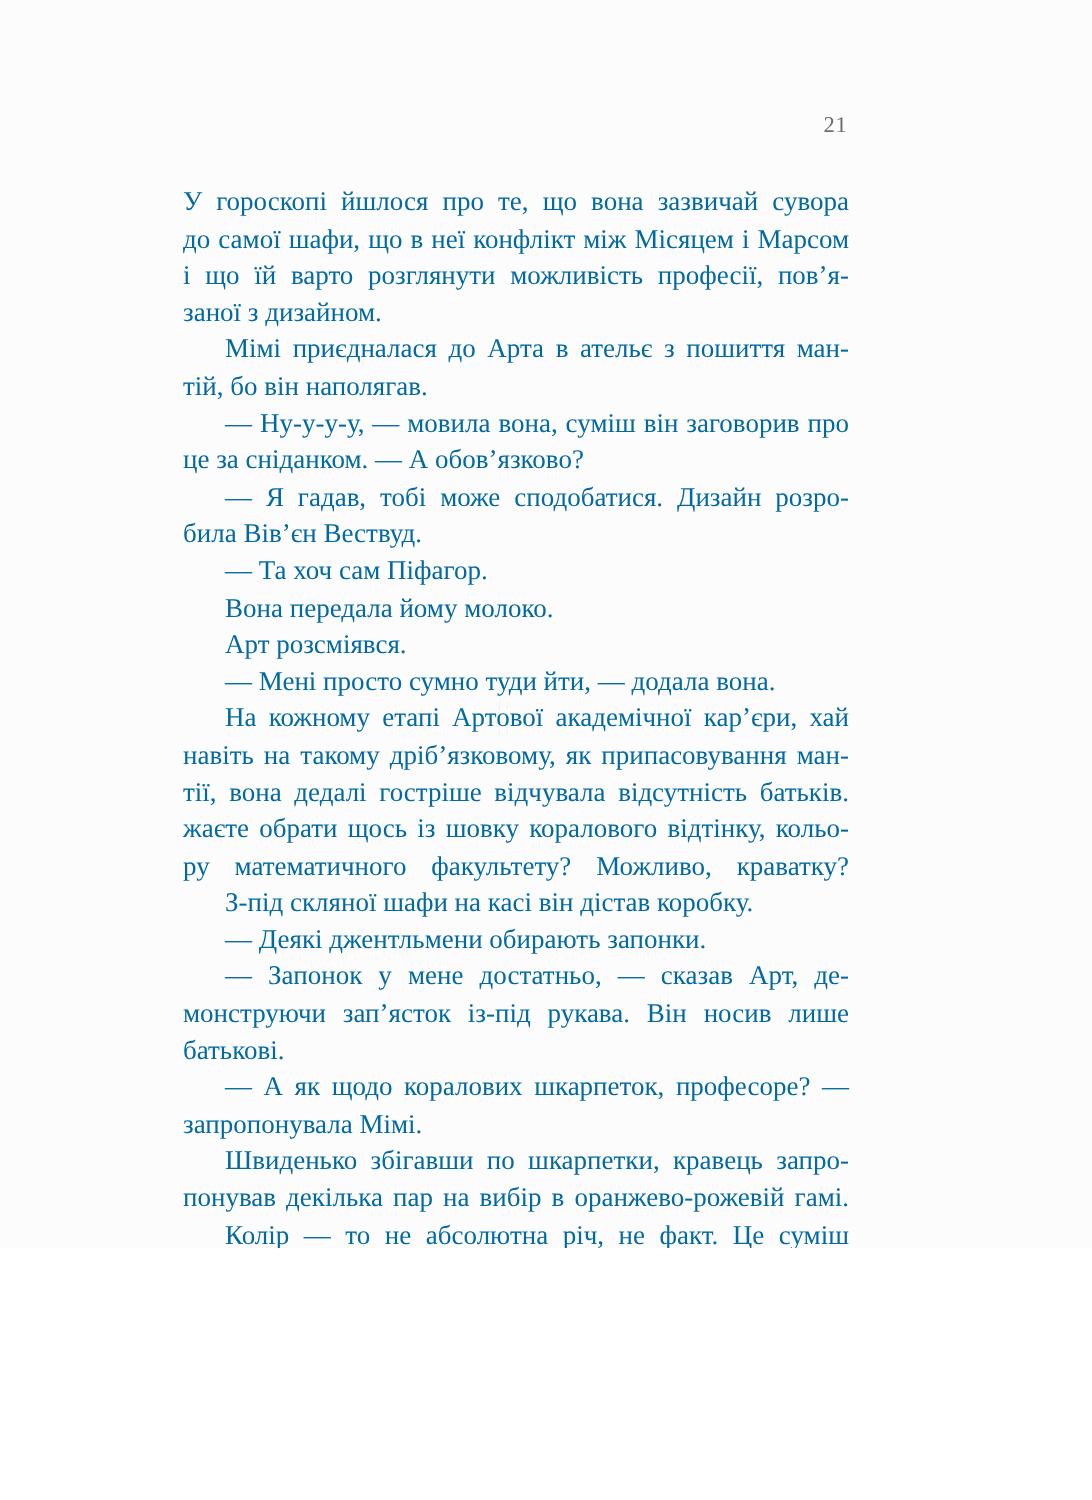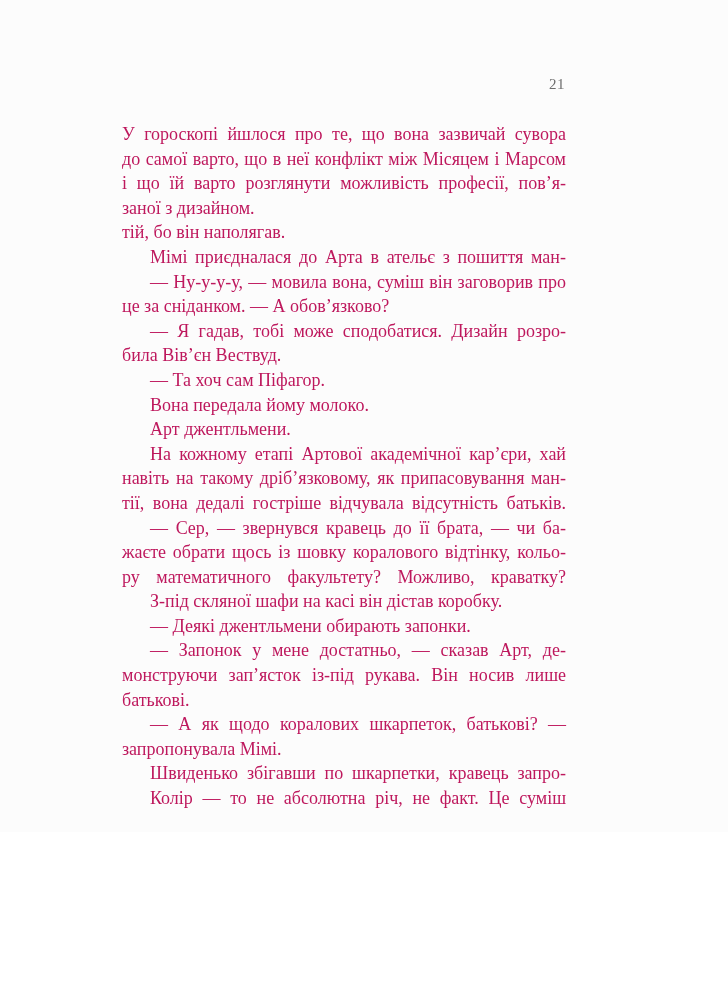--- a/index.html
+++ b/index.html
@@ -43,43 +43,44 @@
   }
   .line.indent {
     text-indent: 28px;
   }
 </style>
 </head>
 <body>
 
 <div class="page" style="background: rgb(252, 252, 252);">
   <div class="folio" style="color: rgb(110, 110, 110);">21</div>
-  <div class="text-block" style="color: #be185d;">
+  <div class="text-block" style="color: #0369a1;">
       <div class="line j">У гороскопі йшлося про те, що вона зазвичай сувора</div>
-      <div class="line j">до самої варто, що в неї конфлікт між Місяцем і Марсом</div>
+      <div class="line j">до самої шафи, що в неї конфлікт між Місяцем і Марсом</div>
       <div class="line j">і що їй варто розглянути можливість професії, пов’я-</div>
       <div class="line">заної з дизайном.</div>
+      <div class="line j indent">Мімі приєдналася до Арта в ательє з пошиття ман-</div>
       <div class="line">тій, бо він наполягав.</div>
-      <div class="line j indent">Мімі приєдналася до Арта в ательє з пошиття ман-</div>
       <div class="line j indent">— Ну-у-у-у, — мовила вона, суміш він заговорив про</div>
       <div class="line">це за сніданком. — А обов’язково?</div>
       <div class="line j indent">— Я гадав, тобі може сподобатися. Дизайн розро-</div>
       <div class="line">била Вів’єн Вествуд.</div>
       <div class="line indent">— Та хоч сам Піфагор.</div>
       <div class="line indent">Вона передала йому молоко.</div>
-      <div class="line indent">Арт джентльмени.</div>
+      <div class="line indent">Арт розсміявся.</div>
+      <div class="line indent">— Мені просто сумно туди йти, — додала вона.</div>
       <div class="line j indent">На кожному етапі Артової академічної кар’єри, хай</div>
       <div class="line j">навіть на такому дріб’язковому, як припасовування ман-</div>
       <div class="line j">тії, вона дедалі гостріше відчувала відсутність батьків.</div>
-      <div class="line j indent">— Сер, — звернувся кравець до її брата, — чи ба-</div>
       <div class="line j">жаєте обрати щось із шовку коралового відтінку, кольо-</div>
       <div class="line j">ру математичного факультету? Можливо, краватку?</div>
       <div class="line indent">З-під скляної шафи на касі він дістав коробку.</div>
       <div class="line indent">— Деякі джентльмени обирають запонки.</div>
       <div class="line j indent">— Запонок у мене достатньо, — сказав Арт, де-</div>
       <div class="line j">монструючи зап’ясток із-під рукава. Він носив лише</div>
       <div class="line">батькові.</div>
-      <div class="line j indent">— А як щодо коралових шкарпеток, батькові? —</div>
+      <div class="line j indent">— А як щодо коралових шкарпеток, професоре? —</div>
       <div class="line">запропонувала Мімі.</div>
       <div class="line j indent">Швиденько збігавши по шкарпетки, кравець запро-</div>
+      <div class="line j">понував декілька пар на вибір в оранжево-рожевій гамі.</div>
       <div class="line j indent">Колір — то не абсолютна річ, не факт. Це суміш</div>
     </div>
 </div>
 
 </body></html>

